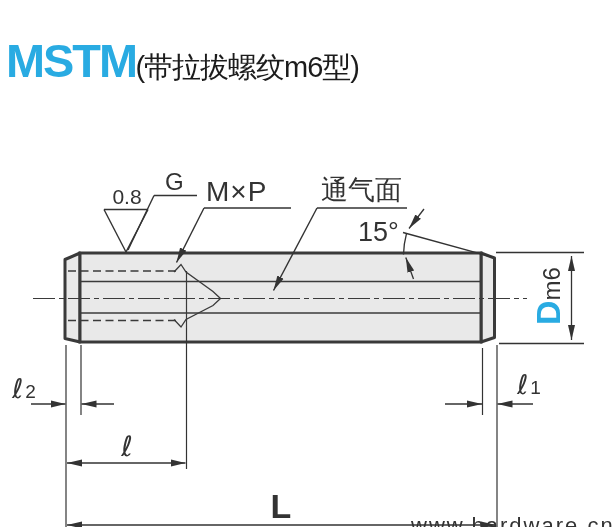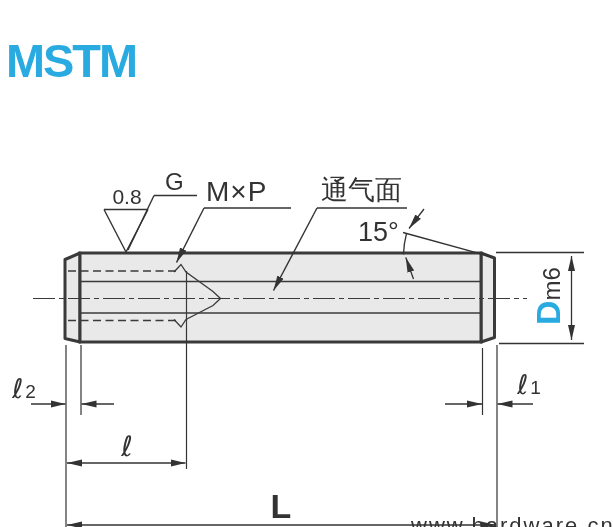--- a/index.html
+++ b/index.html
@@ -13,20 +13,21 @@
   svg text{font-family:"Liberation Sans","DejaVu Sans",sans-serif;fill:#333;}
   .scriptL{font-family:"DejaVu Sans",sans-serif;font-style:italic;}
 </style>
 </head>
 <body>
 
 <div class="page">
 
   <div class="hdr">
     <span class="model">MSTM</span>
+      <span class="subtitle">(带拉拔螺纹m6型)</span>
   </div>
 
   <svg width="613" height="527" viewBox="0 0 613 527">
     <defs>
       <marker id="arw" markerUnits="userSpaceOnUse" markerWidth="16" markerHeight="9" refX="15" refY="4" orient="auto-start-reverse">
         <path d="M0,0.5 L15,4 L0,7.5 z" fill="#333"></path>
       </marker>
     </defs>
 
     <text x="411" y="501" font-size="22" letter-spacing="2" fill="#d5d5d5">www.hardware.cn</text>

